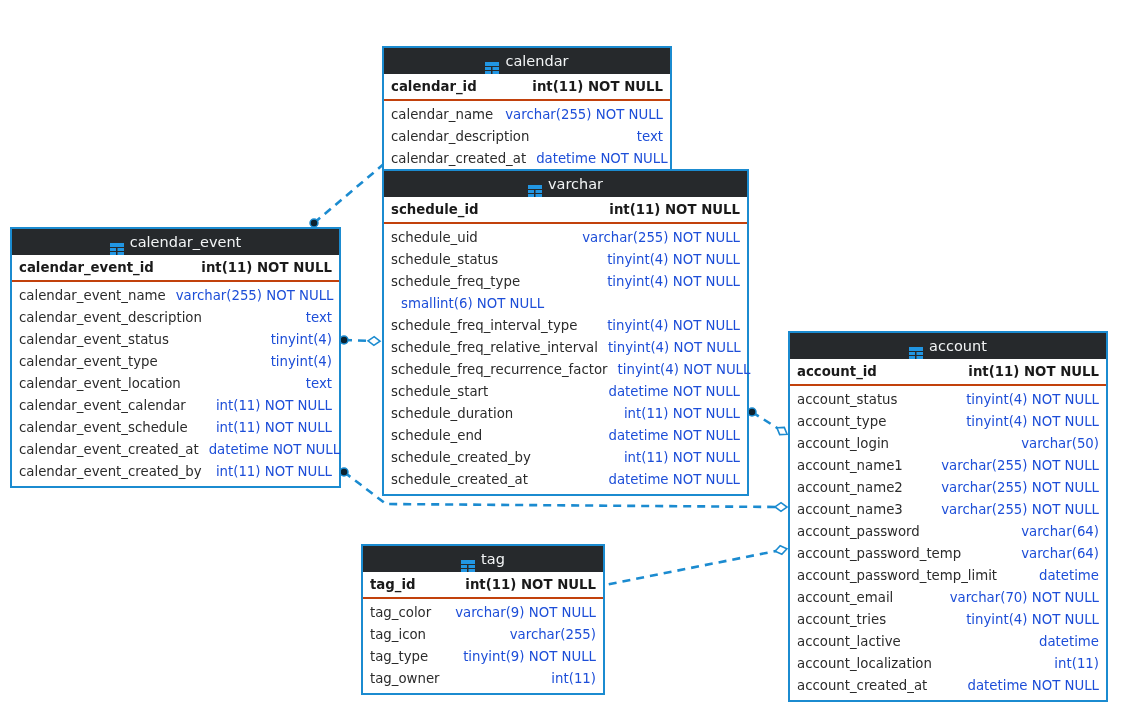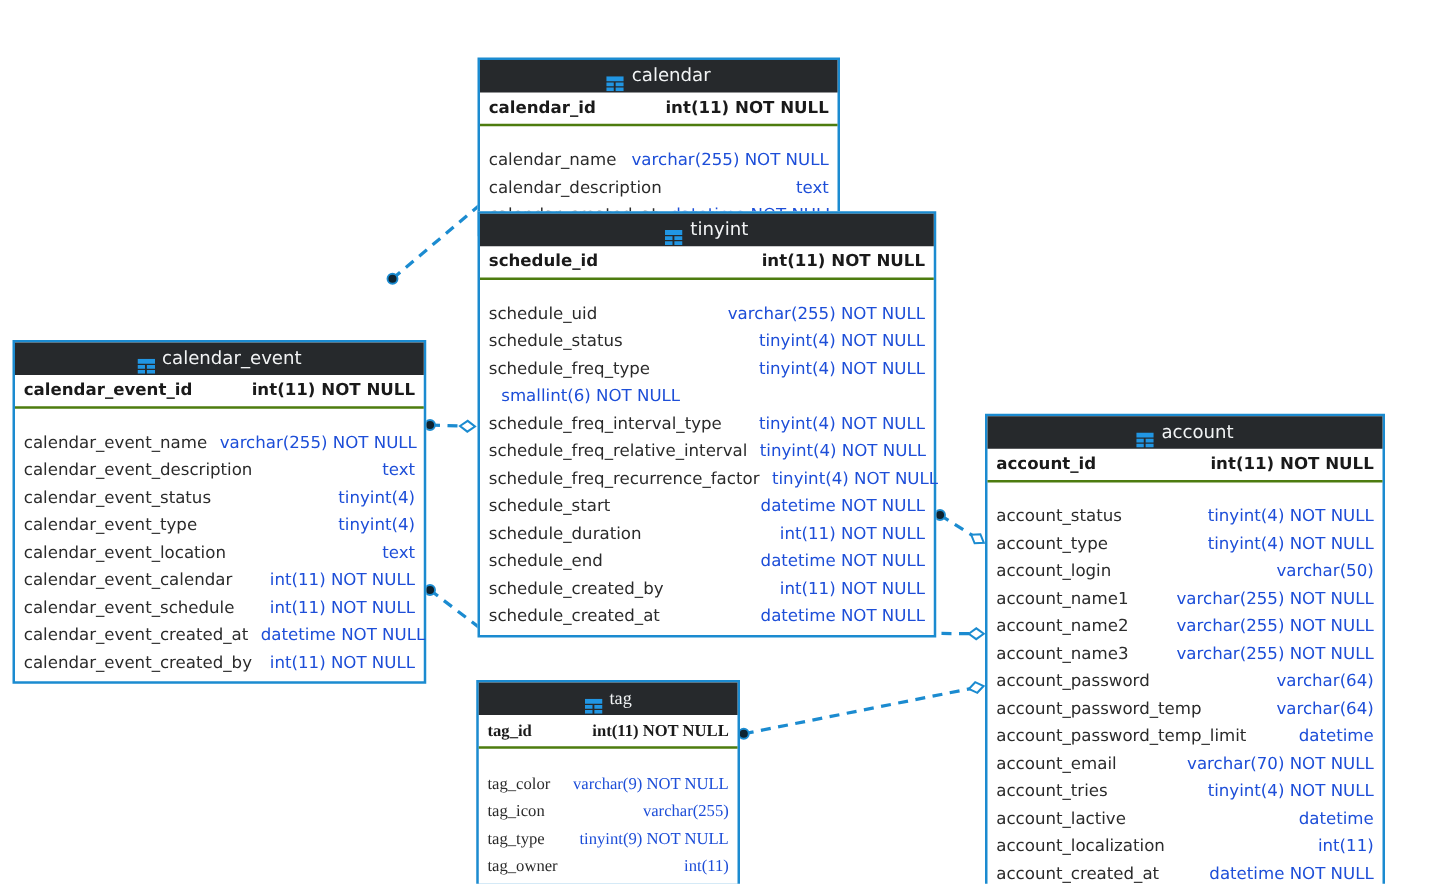--- a/index.html
+++ b/index.html
@@ -54,21 +54,21 @@
   }
   .tbl-icon {
     display: inline-block;
     width: 14px;
     height: 12px;
     position: relative;
     top: 1px;
   }
 
   .pk-row {
-    border-bottom: 2px solid #4d7c0f;
+    border-bottom: 2px solid #c2410c;
   }
   .row {
     display: flex;
     justify-content: space-between;
     align-items: center;
     font-size: 13.3px;
     color: #2b2b2b;
     padding: 0 7px;
     height: 22px;
     line-height: 22px;
@@ -84,21 +84,21 @@
   .row .col-type {
     text-align: right;
     color: #1d4ed8;
     padding-left: 10px;
   }
   .pk-row .col-name, .pk-row .col-type {
     font-weight: bold;
     color: #1a1a1a;
   }
   .body-rows {
-    padding-top: 17px;
+    padding-top: 3px;
     padding-bottom: 3px;
   }
 </style>
 </head>
 <body>
 
 <div id="canvas">
   <svg id="edges" viewBox="0 0 1144 707" width="1144" height="707">
       <g>
         <path d="M 314 223 L 411 141" fill="none" stroke="#1b8bd0" stroke-width="2.6" stroke-dasharray="8,6"></path>
@@ -158,21 +158,21 @@
     </div>
     <div class="entity" style="left: 382px; top: 169px; width: 367px;">
       <div class="entity-header"><span class="title-wrap">
           <span class="tbl-icon"><svg viewBox="0 0 14 12" width="14" height="12">
               <rect x="0" y="0" width="14" height="4" fill="#2196e3"></rect>
               <rect x="0" y="5" width="6" height="3" fill="#2196e3"></rect>
               <rect x="7.5" y="5" width="6.5" height="3" fill="#2196e3"></rect>
               <rect x="0" y="9" width="6" height="3" fill="#2196e3"></rect>
               <rect x="7.5" y="9" width="6.5" height="3" fill="#2196e3"></rect>
             </svg></span>
-          <span>tinyint</span>
+          <span>varchar</span>
         </span></div>
       <div class="row pk-row">
         <span class="col-name">schedule_id</span>
         <span class="col-type">int(11) NOT NULL</span>
       </div>
       <div class="body-rows">
         <div class="row">
           <span class="col-name">schedule_uid</span>
           <span class="col-type">varchar(255) NOT NULL</span>
         </div>
@@ -214,21 +214,21 @@
         <div class="row">
           <span class="col-name">schedule_created_by</span>
           <span class="col-type">int(11) NOT NULL</span>
         </div>
         <div class="row">
           <span class="col-name">schedule_created_at</span>
           <span class="col-type">datetime NOT NULL</span>
         </div>
       </div>
     </div>
-    <div class="entity" style="left: 10px; top: 227px; width: 331px; margin-top: 45px;">
+    <div class="entity" style="left: 10px; top: 227px; width: 331px;">
       <div class="entity-header"><span class="title-wrap">
           <span class="tbl-icon"><svg viewBox="0 0 14 12" width="14" height="12">
               <rect x="0" y="0" width="14" height="4" fill="#2196e3"></rect>
               <rect x="0" y="5" width="6" height="3" fill="#2196e3"></rect>
               <rect x="7.5" y="5" width="6.5" height="3" fill="#2196e3"></rect>
               <rect x="0" y="9" width="6" height="3" fill="#2196e3"></rect>
               <rect x="7.5" y="9" width="6.5" height="3" fill="#2196e3"></rect>
             </svg></span>
           <span>calendar_event</span>
         </span></div>
@@ -342,21 +342,21 @@
         <div class="row">
           <span class="col-name">account_localization</span>
           <span class="col-type">int(11)</span>
         </div>
         <div class="row">
           <span class="col-name">account_created_at</span>
           <span class="col-type">datetime NOT NULL</span>
         </div>
       </div>
     </div>
-    <div class="entity" style="left: 381px; top: 544px; width: 211px; font-family: Liberation Serif, serif;">
+    <div class="entity" style="left: 361px; top: 544px; width: 244px;">
       <div class="entity-header"><span class="title-wrap">
           <span class="tbl-icon"><svg viewBox="0 0 14 12" width="14" height="12">
               <rect x="0" y="0" width="14" height="4" fill="#2196e3"></rect>
               <rect x="0" y="5" width="6" height="3" fill="#2196e3"></rect>
               <rect x="7.5" y="5" width="6.5" height="3" fill="#2196e3"></rect>
               <rect x="0" y="9" width="6" height="3" fill="#2196e3"></rect>
               <rect x="7.5" y="9" width="6.5" height="3" fill="#2196e3"></rect>
             </svg></span>
           <span>tag</span>
         </span></div>

